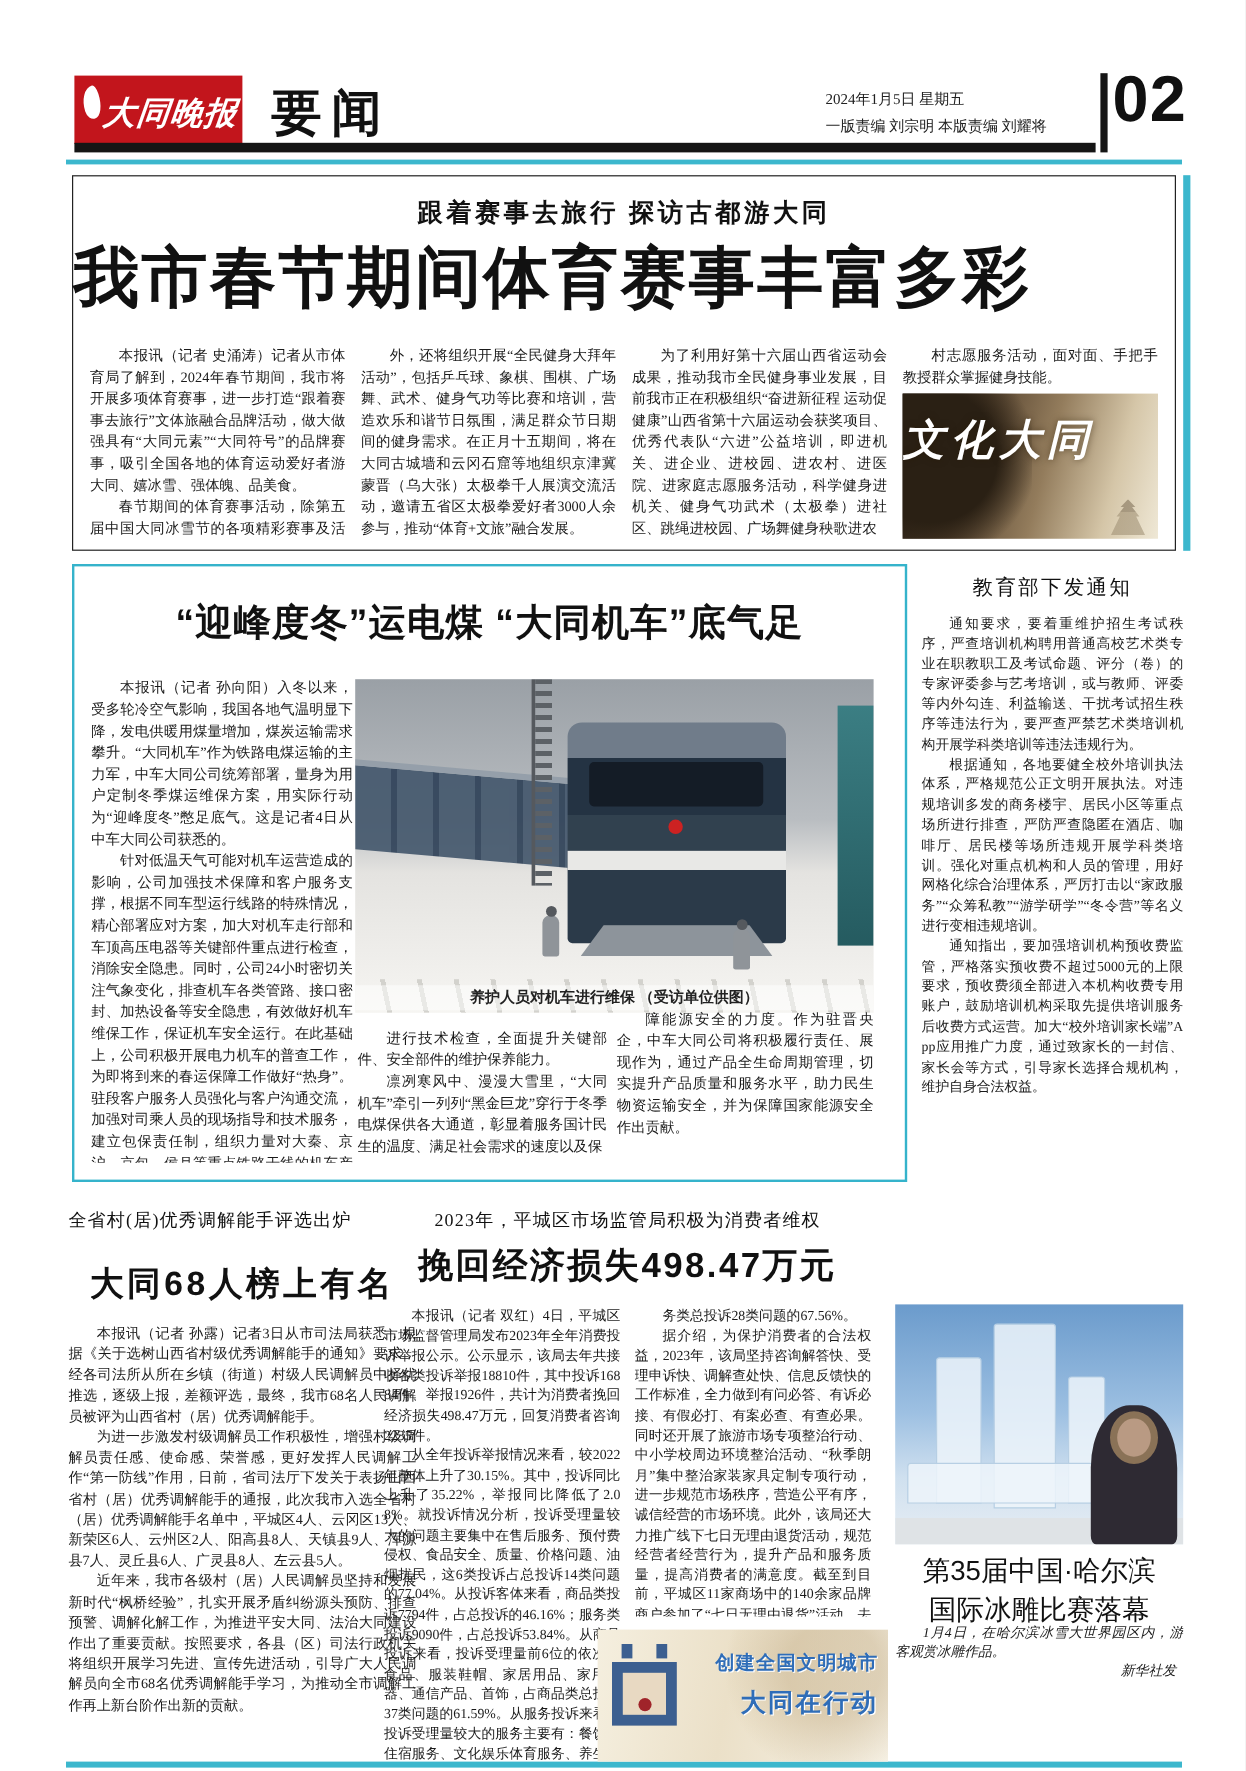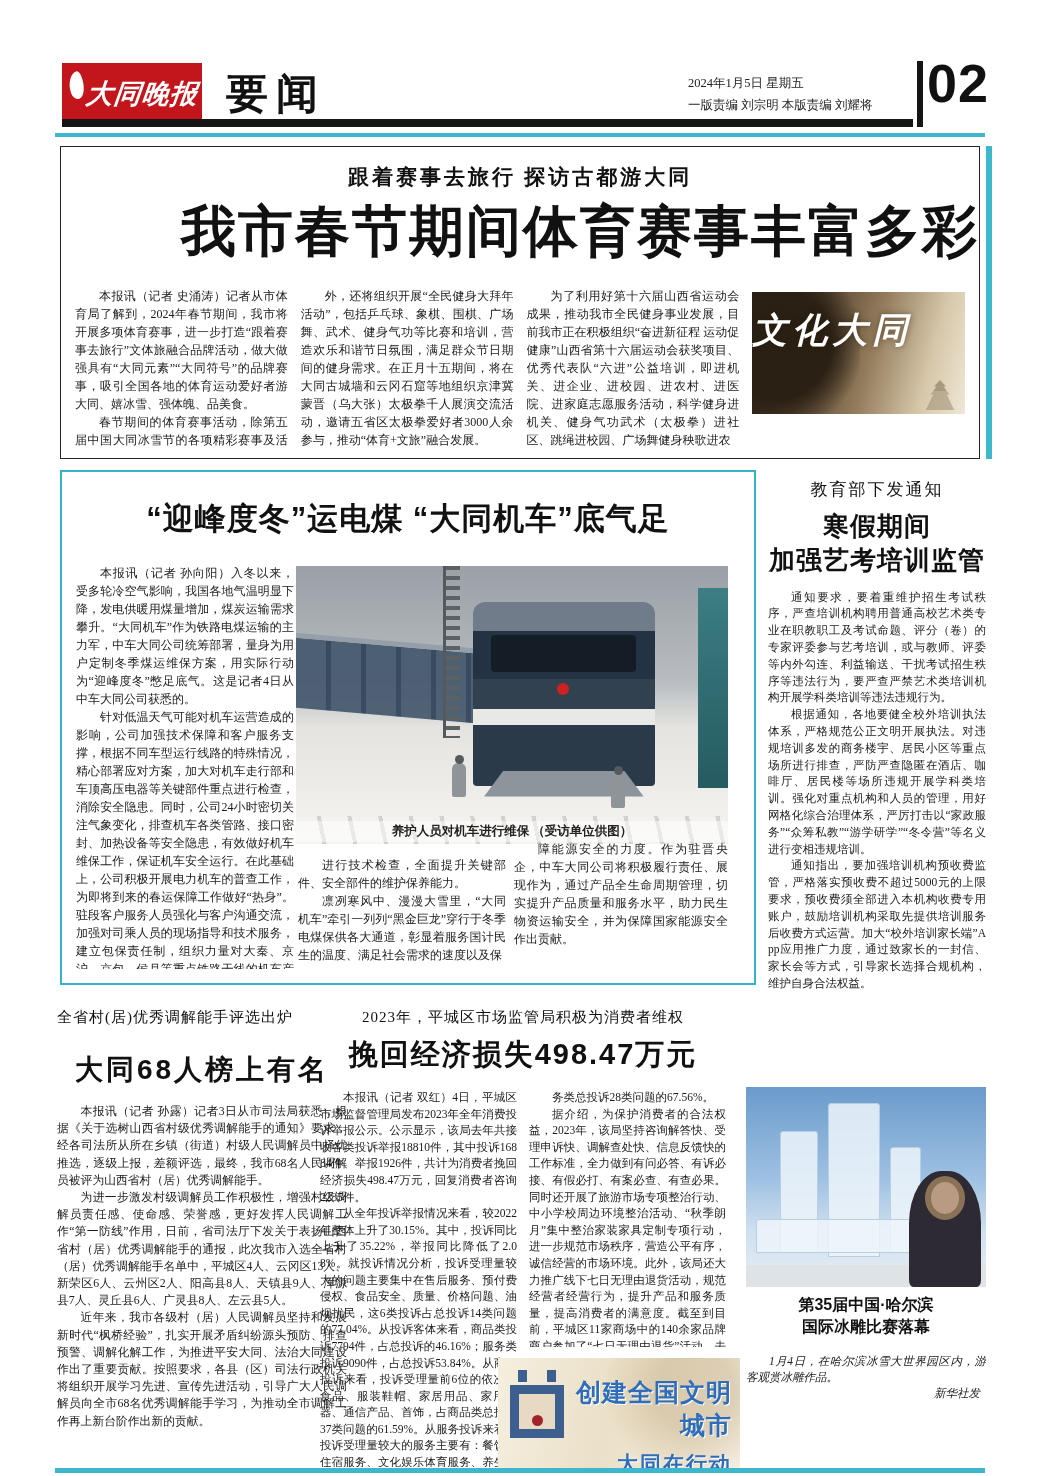--- a/index.html
+++ b/index.html
@@ -22,21 +22,21 @@
   .hvbar{left:917px;top:61px;width:6px;height:66px;background:#151515;}
   .pagenum{left:927px;top:52px;font-size:54px;font-weight:700;letter-spacing:1px;}
   .cyan{background:#3cb7cd;}
   .cyan-top{left:55px;top:133px;width:930px;height:4px;}
   .cyan-right{left:986px;top:146px;width:6px;height:313px;}
   .cyan-bottom{left:55px;top:1468px;width:930px;height:5px;}
 
   
   .leadbox{left:60px;top:146px;width:920px;height:313px;border:1.5px solid #222;box-sizing:border-box;}
   .lead-kicker{left:0;top:16px;width:100%;text-align:center;font-size:21px;font-weight:700;letter-spacing:3px;}
-  .lead-headline{left:0;top:48px;width:100%;text-align:right;font-size:55px;font-weight:900;letter-spacing:2px;}
+  .lead-headline{left:0;top:48px;width:100%;text-align:left;font-size:55px;font-weight:900;letter-spacing:2px;}
   .lead-cols{left:14px;top:140px;width:890px;height:162px;display:flex;gap:13px;}
   .lead-cols .col{flex:1;font-size:12px;line-height:18px;}
   .culture-photo{position:relative;margin-top:5px;height:122px;overflow:hidden;
       background:linear-gradient(105deg,#1f1710 0%,#55422e 28%,#937c5c 55%,#d5c6a8 80%,#efe8d6 100%);}
   .culture-photo .blob{position:absolute;left:-12px;top:-8px;width:120px;height:150px;
       background:radial-gradient(circle at 30% 40%,#2a2014 0 45%,transparent 72%);}
   .culture-label{position:absolute;left:0;top:30px;width:100%;color:#fff;
       font-size:35px;font-weight:900;font-style:italic;letter-spacing:5px;text-shadow:0 0 6px rgba(40,25,5,.55);}
   .tower{position:absolute;right:8px;bottom:4px;width:34px;height:30px;
       background:linear-gradient(#7a6a52 0 35%,#9c8c70 35% 100%);opacity:.55;
@@ -82,21 +82,21 @@
       background:linear-gradient(#6b9bcc 0%,#9dc0e2 45%,#cfe0ef 72%,#e8eef4 100%);}
   .ice{position:absolute;background:rgba(237,244,250,.85);border:1px solid #b7cfe4;border-radius:3px 3px 0 0;}
   .i1{left:14%;top:22%;width:15%;height:60%;}
   .i2{left:34%;top:8%;width:21%;height:76%;}
   .i3{left:60%;top:30%;width:12%;height:52%;}
   .i-wall{left:4%;top:66%;width:64%;height:16%;}
   .ice-ground{position:absolute;left:0;bottom:0;width:100%;height:11%;background:#dfe3e6;}
   .person{position:absolute;right:2%;bottom:0;width:30%;height:58%;background:#2e2a33;border-radius:45% 45% 6% 6%;}
   .person::before{content:"";position:absolute;left:22%;top:4%;width:56%;height:38%;border-radius:50%;
       background:#b99a83;border:6px solid #8a7257;box-sizing:border-box;}
-  .harbin-headline{left:746px;top:1294px;width:240px;text-align:center;font-size:16px;font-weight:700;line-height:1.38;}
+  .harbin-headline{left:746px;top:1294px;width:240px;text-align:center;font-size:23px;font-weight:400;line-height:1.38;}
   .harbin-body{left:746px;top:1354px;width:240px;height:112px;font-size:11.5px;line-height:15.8px;font-style:italic;}
   .harbin-credit{text-align:right;text-indent:0;margin-right:6px;}
 
   
   .mediator{left:57px;top:1008px;width:290px;height:420px;}
   .med-kicker{font-size:15px;letter-spacing:1px;}
   .med-headline{text-align:center;font-size:28px;font-weight:900;letter-spacing:3px;margin-top:24px;}
   .med-body{margin-top:14px;font-size:11.8px;line-height:17.2px;height:340px;}
 
   
@@ -113,21 +113,21 @@
   .banner .haze{position:absolute;right:0;top:0;width:150px;height:100%;
       background:radial-gradient(circle at 70% 30%,rgba(176,148,100,.35) 0 30%,transparent 70%);}
   .cl-logo{position:absolute;left:10px;top:12px;width:58px;height:68px;}
   .cl-logo .tick{position:absolute;top:0;width:9px;height:12px;background:#3c5f90;}
   .cl-logo .tk1{left:10px;} .cl-logo .tk2{right:10px;}
   .cl-logo .gate{position:absolute;left:2px;top:15px;right:2px;bottom:0;background:#e8d9c2;
       border:9px solid #3c5f90;border-bottom-width:9px;box-sizing:border-box;}
   .cl-logo .dot{position:absolute;left:24px;bottom:12px;width:11px;height:11px;border-radius:50%;background:#a0242a;}
   .cl-text{position:absolute;right:8px;top:18px;width:168px;text-align:right;color:#2f6db8;font-weight:900;
       text-shadow:1px 1px 0 #fff;}
-  .cl-text .l1{font-size:25px;letter-spacing:1px;}
+  .cl-text .l1{font-size:16px;letter-spacing:1px;}
   .cl-text .l2{font-size:21px;margin-top:8px;letter-spacing:2px;}
 </style>
 </head>
 <body>
 
 <div class="page">
 
   <div class="abs masthead">
     <div class="swoosh"></div>
     <div class="mtitle">大同晚报</div>
@@ -152,20 +152,21 @@
         <p>本报讯（记者 史涌涛）记者从市体育局了解到，2024年春节期间，我市将开展多项体育赛事，进一步打造“跟着赛事去旅行”文体旅融合品牌活动，做大做强具有“大同元素”“大同符号”的品牌赛事，吸引全国各地的体育运动爱好者游大同、嬉冰雪、强体魄、品美食。</p>
         <p>春节期间的体育赛事活动，除第五届中国大同冰雪节的各项精彩赛事及活动</p>
       </div>
       <div class="col body-txt">
         <p>外，还将组织开展“全民健身大拜年活动”，包括乒乓球、象棋、围棋、广场舞、武术、健身气功等比赛和培训，营造欢乐和谐节日氛围，满足群众节日期间的健身需求。在正月十五期间，将在大同古城墙和云冈石窟等地组织京津冀蒙晋（乌大张）太极拳千人展演交流活动，邀请五省区太极拳爱好者3000人余参与，推动“体育+文旅”融合发展。</p>
       </div>
       <div class="col body-txt">
         <p>为了利用好第十六届山西省运动会成果，推动我市全民健身事业发展，目前我市正在积极组织“奋进新征程 运动促健康”山西省第十六届运动会获奖项目、优秀代表队“六进”公益培训，即进机关、进企业、进校园、进农村、进医院、进家庭志愿服务活动，科学健身进机关、健身气功武术（太极拳）进社区、跳绳进校园、广场舞健身秧歌进农</p>
       </div>
       <div class="col body-txt">
+        <p>村志愿服务活动，面对面、手把手教授群众掌握健身技能。</p>
         <div class="culture-photo">
           <div class="blob"></div>
           <div class="tower"></div>
           <div class="culture-label">文化大同</div>
         </div>
       </div>
     </div>
   </div>
 
   <div class="abs trainbox">
@@ -193,24 +194,20 @@
       <p>进行技术检查，全面提升关键部件、安全部件的维护保养能力。</p>
       <p>凛冽寒风中、漫漫大雪里，“大同机车”牵引一列列“黑金巨龙”穿行于冬季电煤保供各大通道，彰显着服务国计民生的温度、满足社会需求的速度以及保</p>
     </div>
     <div class="abs t-col3 body-txt">
       <p>障能源安全的力度。作为驻晋央企，中车大同公司将积极履行责任、展现作为，通过产品全生命周期管理，切实提升产品质量和服务水平，助力民生物资运输安全，并为保障国家能源安全作出贡献。</p>
     </div>
   </div>
 
   <div class="abs edu">
     <div class="edu-kicker">教育部下发通知</div>
-    <div class="edu-headline sans">
-      <div>寒假期间</div>
-      <div>加强艺考培训监管</div>
-    </div>
     <div class="edu-body body-txt">
       <p>通知要求，要着重维护招生考试秩序，严查培训机构聘用普通高校艺术类专业在职教职工及考试命题、评分（卷）的专家评委参与艺考培训，或与教师、评委等内外勾连、利益输送、干扰考试招生秩序等违法行为，要严查严禁艺术类培训机构开展学科类培训等违法违规行为。</p>
       <p>根据通知，各地要健全校外培训执法体系，严格规范公正文明开展执法。对违规培训多发的商务楼宇、居民小区等重点场所进行排查，严防严查隐匿在酒店、咖啡厅、居民楼等场所违规开展学科类培训。强化对重点机构和人员的管理，用好网格化综合治理体系，严厉打击以“家政服务”“众筹私教”“游学研学”“冬令营”等名义进行变相违规培训。</p>
       <p>通知指出，要加强培训机构预收费监管，严格落实预收费不超过5000元的上限要求，预收费须全部进入本机构收费专用账户，鼓励培训机构采取先提供培训服务后收费方式运营。加大“校外培训家长端”App应用推广力度，通过致家长的一封信、家长会等方式，引导家长选择合规机构，维护自身合法权益。</p>
     </div>
   </div>
 
   <div class="abs mediator">
     <div class="med-kicker">全省村(居)优秀调解能手评选出炉</div>
     <div class="med-headline sans">大同68人榜上有名</div>

